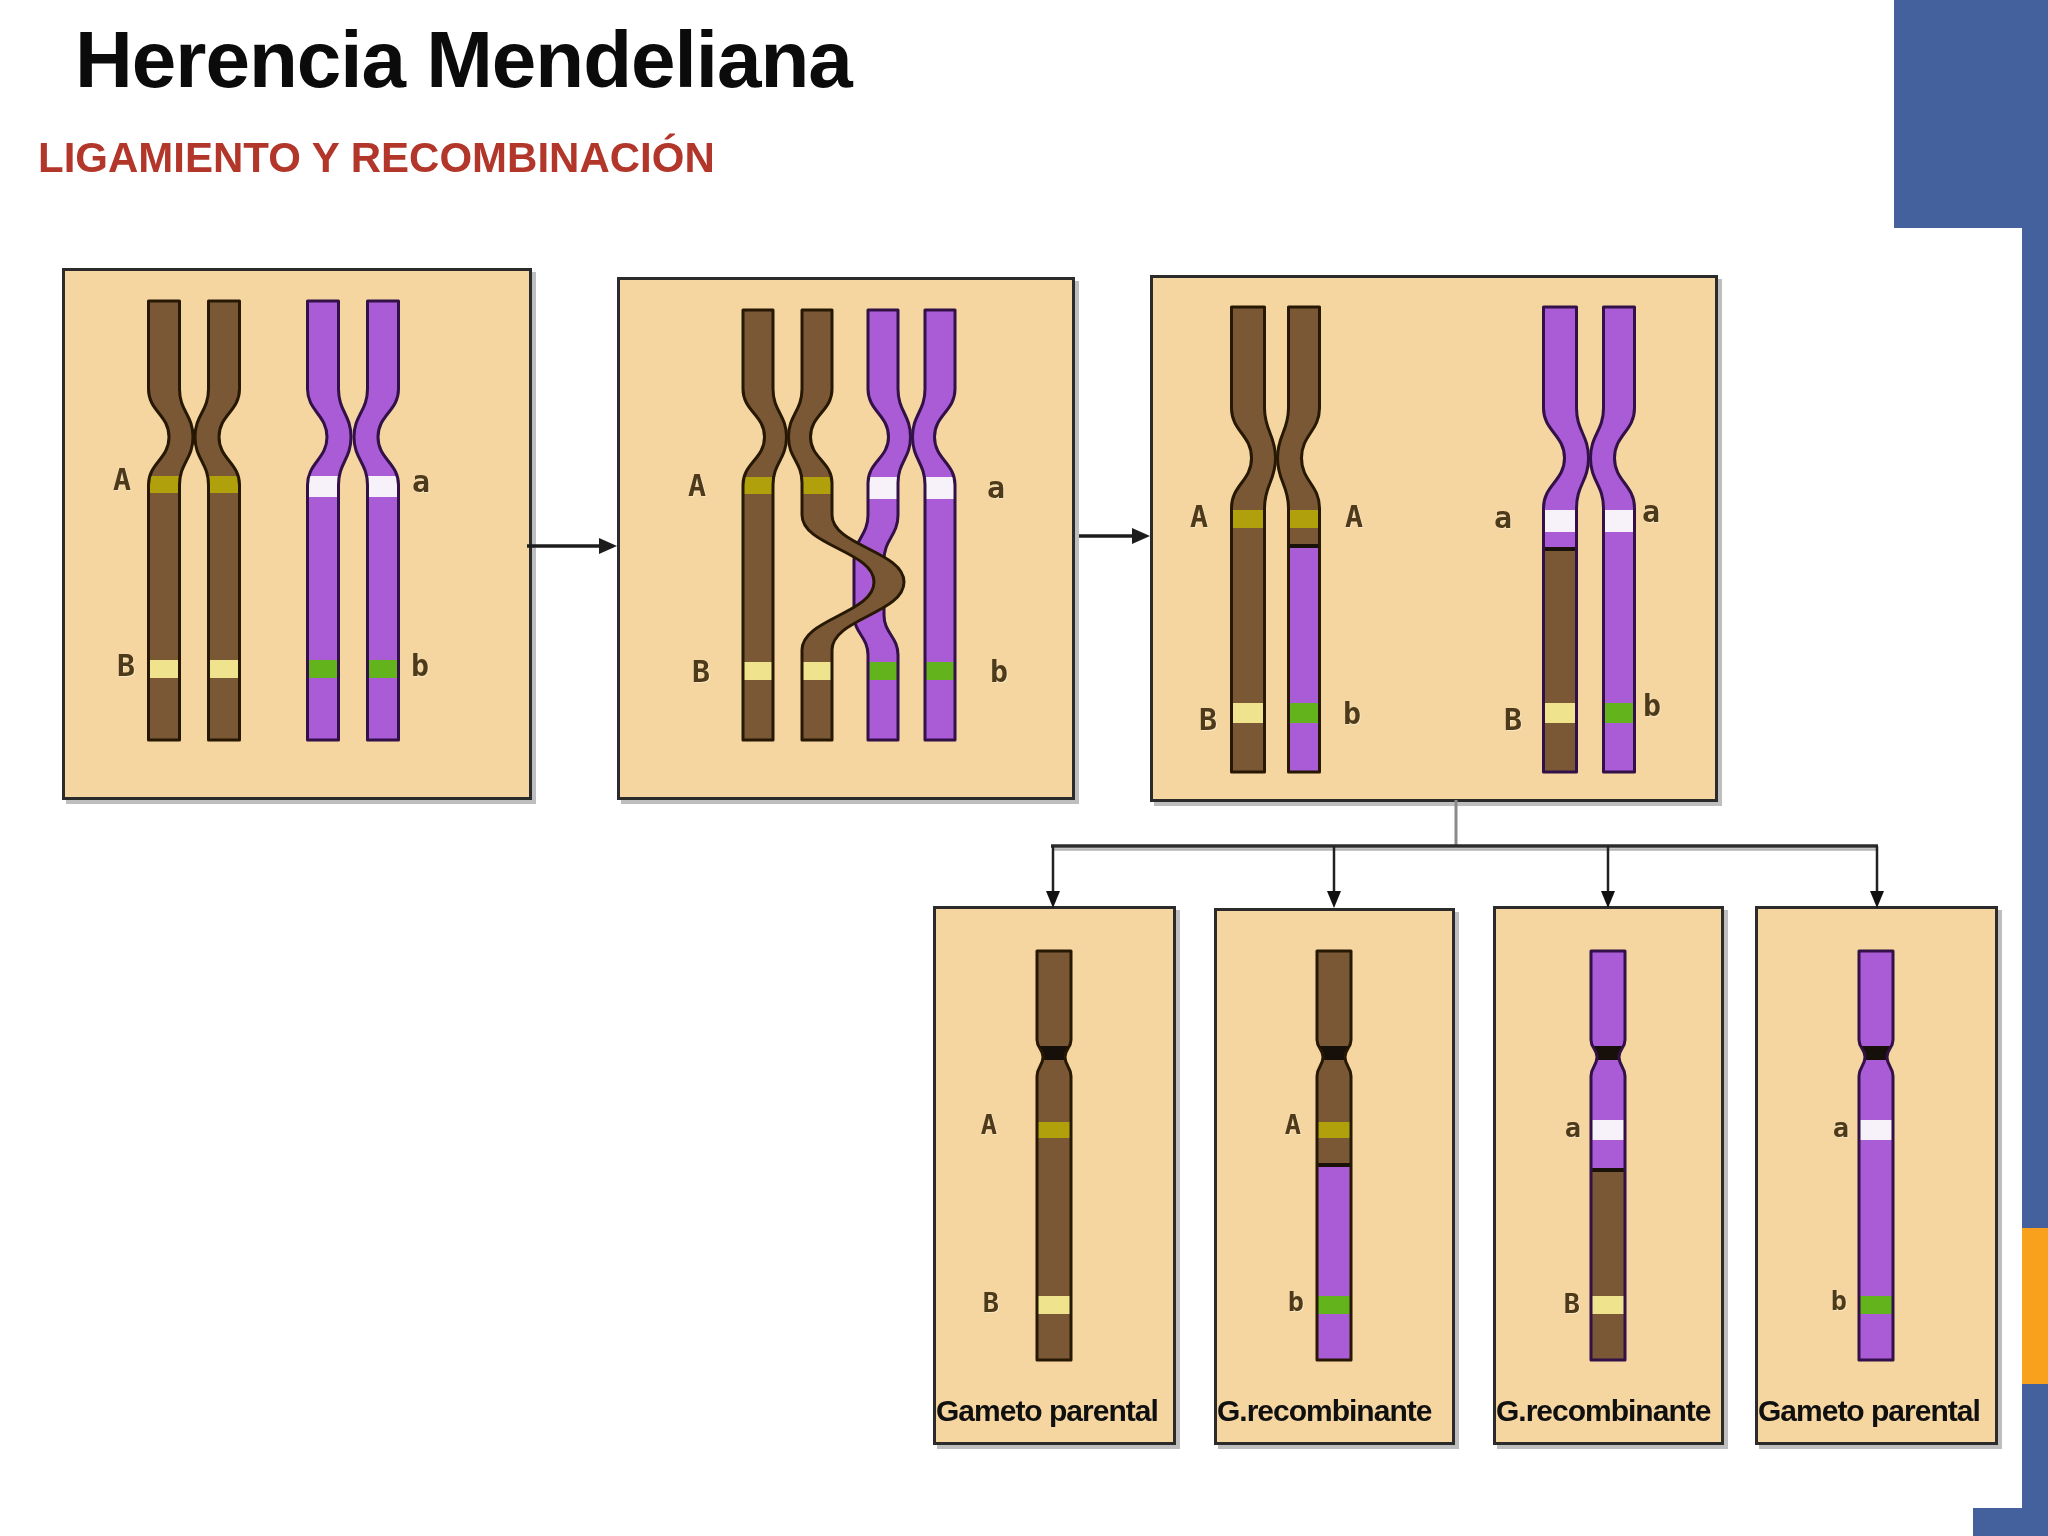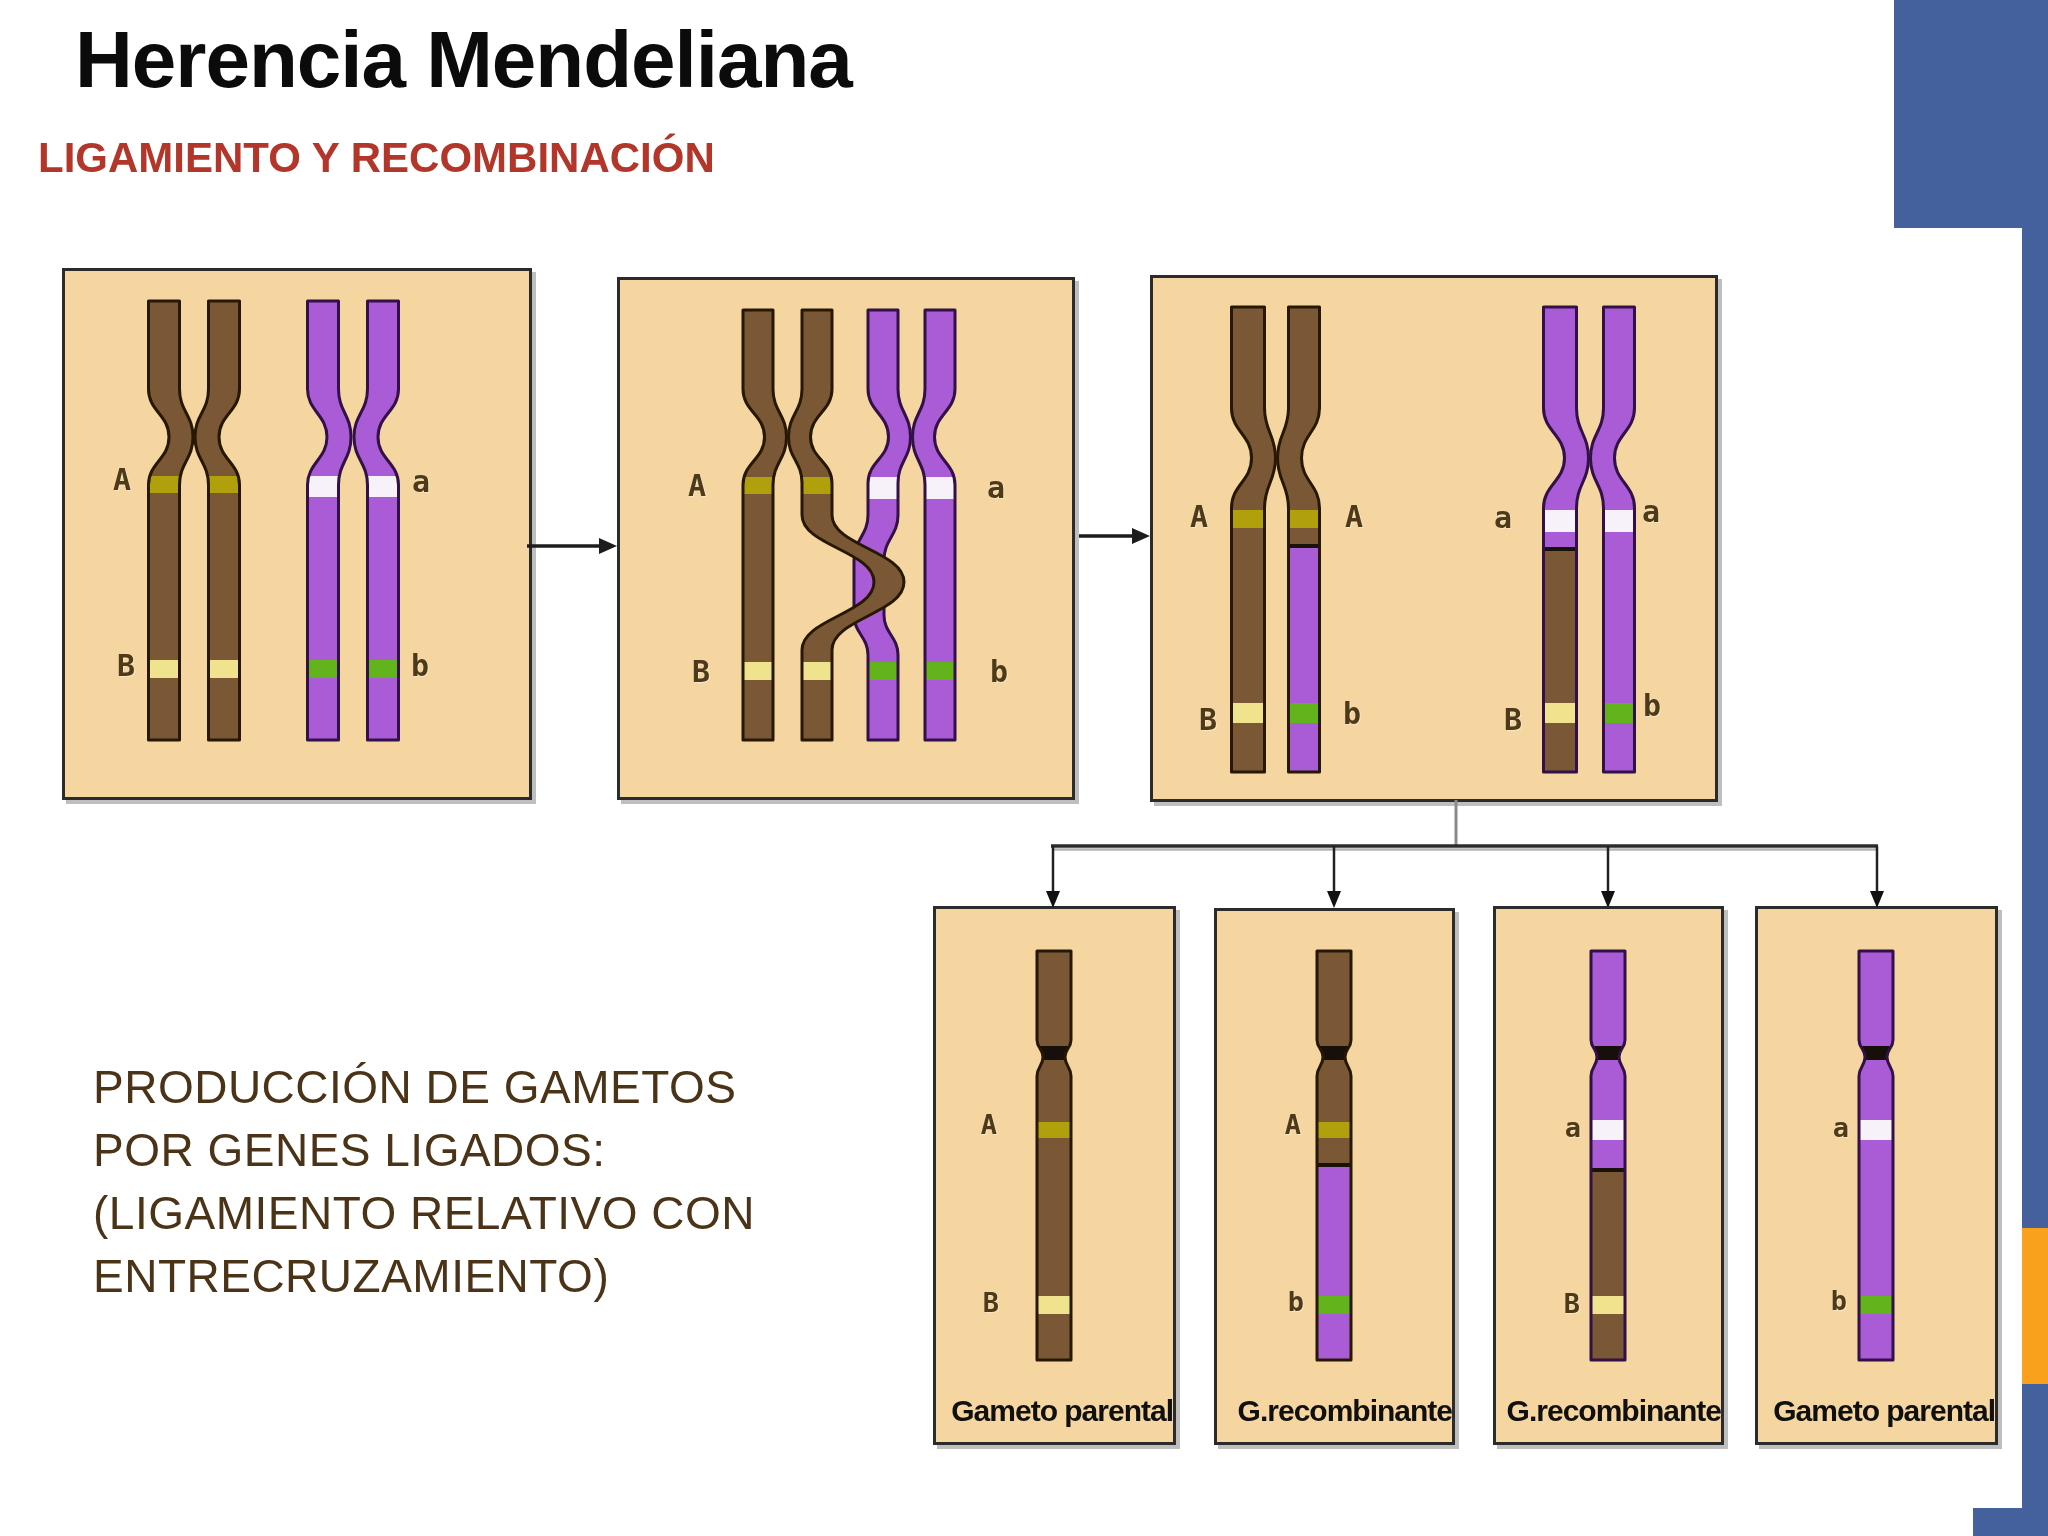--- a/index.html
+++ b/index.html
@@ -14,21 +14,21 @@
   .subtitle{
     position:absolute;left:38px;top:134px;font-size:42px;font-weight:bold;
     color:var(--subtitle,#b2362a);letter-spacing:0px;white-space:nowrap;
   }
   .panel{
     position:absolute;background:var(--panel-bg,#f5d5a0);
     border:3px solid #2b2b2b;box-sizing:border-box;
     box-shadow:4px 4px 0 rgba(125,125,125,.5);
   }
   .caption{
-    position:absolute;left:0;right:0;bottom:14px;text-align:right;
+    position:absolute;left:0;right:0;bottom:14px;text-align:left;
     font-size:30px;font-weight:600;letter-spacing:-1px;
     color:var(--caption,#101010);white-space:nowrap;
   }
   .gene-label{
     position:absolute;transform:translate(-50%,-50%);
     font-family:"DejaVu Sans Mono",monospace;font-weight:700;
     color:var(--label,#4d3a1a);font-size:30px;line-height:1;
     text-shadow:1px 1px 0 rgba(248,233,199,.9);
   }
   .gene-label.small{font-size:27px;}
@@ -43,26 +43,20 @@
   #overlay{position:absolute;left:0;top:0;pointer-events:none;}
 </style>
 </head>
 <body>
 
 <div class="stage" style="--panel-bg: #f5d5a0; --title: #0b0b0b; --subtitle: #b2362a; --label: #4d3a1a; --caption: #101010; --blue: #44619e; --orange: #f9a11d;">
 
   <div class="title">Herencia Mendeliana</div>
   <div class="subtitle">LIGAMIENTO Y RECOMBINACIÓN</div>
 
-  <div class="note">
-    <div>PRODUCCIÓN DE GAMETOS</div>
-    <div>POR GENES LIGADOS:</div>
-    <div>(LIGAMIENTO RELATIVO CON</div>
-    <div>ENTRECRUZAMIENTO)</div>
-  </div>
 
   <div class="panel" style="left:62px;top:268px;width:470px;height:532px;"></div>
   <div class="panel" style="left:617px;top:277px;width:458px;height:523px;"></div>
   <div class="panel" style="left:1150px;top:275px;width:568px;height:527px;"></div>
 
   <div class="panel" style="left:933px;top:906px;width:243px;height:539px;">
     <div class="caption">Gameto parental</div>
   </div>
   <div class="panel" style="left:1214px;top:908px;width:241px;height:537px;">
     <div class="caption">G.recombinante</div>

